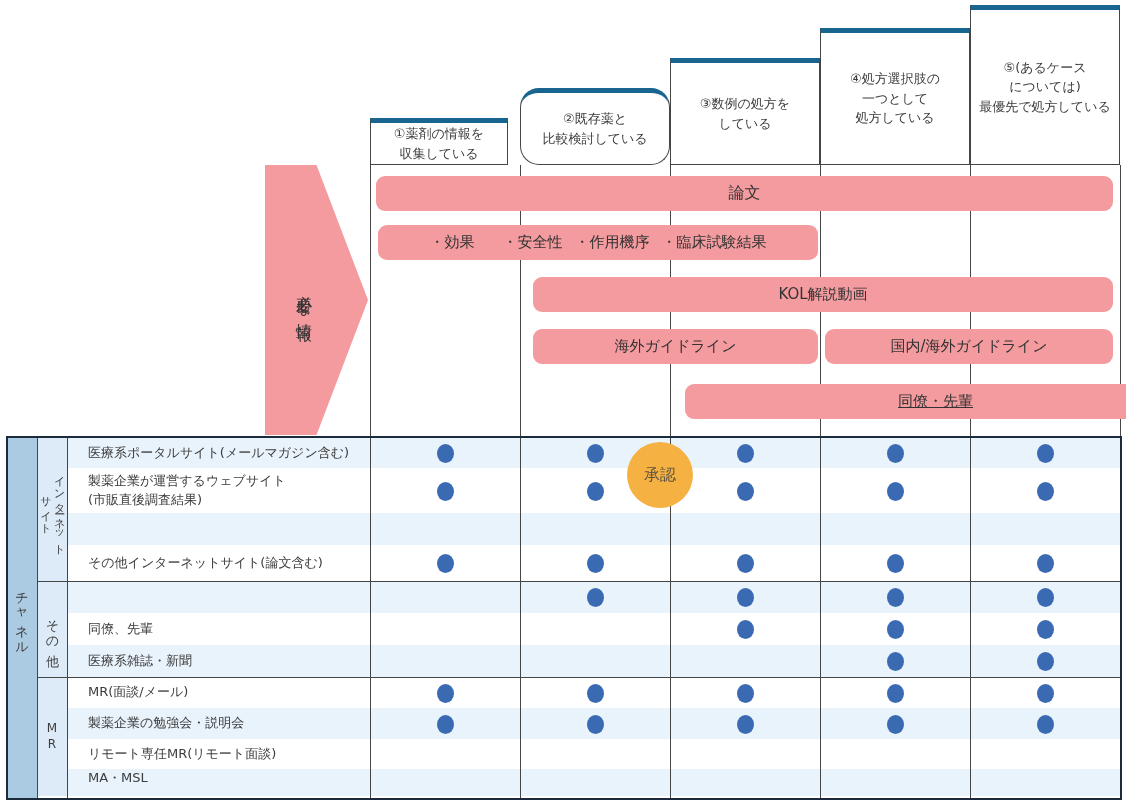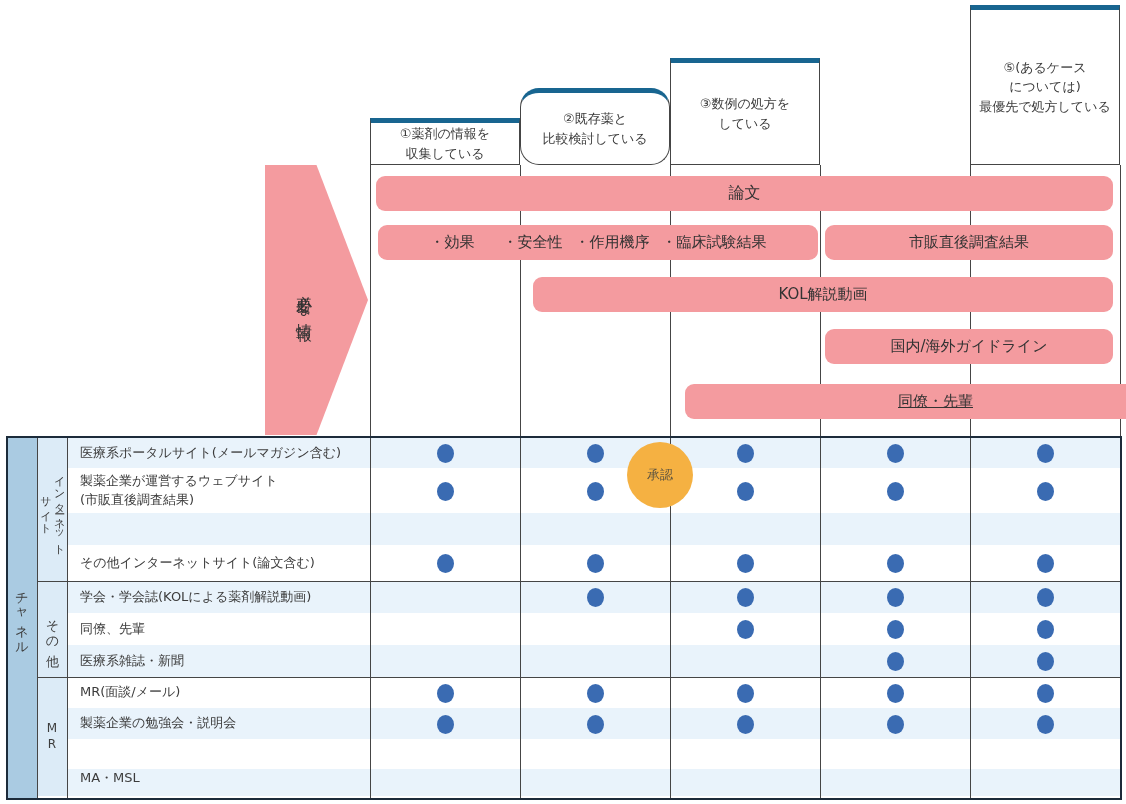--- a/index.html
+++ b/index.html
@@ -18,65 +18,68 @@
   .hline{height:1px;background:var(--line_dark);z-index:2;}
   .bar{background:var(--pink);border-radius:9px;display:flex;align-items:center;justify-content:center;
        font-size:15px;color:#333;z-index:3;}
   .bar.big{font-size:16px;}
   .bar .itm{margin:0 6px;}
   .bar .itm.first{margin-right:22px;}
   .arrow{background:var(--pink);clip-path:polygon(0 0,50% 0,100% 50%,50% 100%,0 100%);
          display:flex;align-items:center;justify-content:center;z-index:1;}
   .arrow span{writing-mode:vertical-rl;font-size:16px;letter-spacing:3px;color:#333;margin-right:26px;}
   .stripe{background:var(--stripe_bg);z-index:0;}
-  .rowlabel{display:flex;align-items:center;font-size:13px;line-height:1.4;white-space:pre-line;z-index:2;}
+  .rowlabel{display:flex;align-items:center;font-size:13px;line-height:1.4;white-space:pre-line;z-index:2;margin-left:8px;}
   .groupcell{background:var(--group_bg);display:flex;align-items:center;justify-content:center;z-index:1;}
   .channelcell{background:var(--channel_bg);display:flex;align-items:center;justify-content:center;z-index:1;}
   .vtext{writing-mode:vertical-rl;letter-spacing:2px;font-size:13px;}
   .vtext.small{font-size:11px;letter-spacing:1px;line-height:1.25;white-space:pre-line;text-align:center;}
   .vtext.upright{text-orientation:upright;font-size:12px;}
   .dot{border-radius:50%;background:var(--dot_blue);z-index:4;}
   .badge{border-radius:50%;background:var(--badge_orange);display:flex;align-items:center;justify-content:center;
-         font-size:13px;color:#5C5340;z-index:6;}
+         font-size:16px;color:#5C5340;z-index:6;}
   .outerborder{border:2px solid var(--outer_border);z-index:5;pointer-events:none;background:transparent;}
 </style>
 </head>
 <body>
 
 <div class="canvas">
   <div class="abs arrow" style="left:265px;top:165px;width:103px;height:270px;">
     <span>必要な情報</span>
   </div>
   <div class="abs badge" style="left:627px;top:442px;width:66px;height:66px;">
     <span>承認</span>
   </div>
-<div class="abs stage-box" style="left: 370px; top: 118px; width: 150px; height: 47px;">①薬剤の情報を
+<div class="abs stage-box" style="left: 370px; top: 118px; width: 138px; height: 47px;">①薬剤の情報を
 収集している</div>
     <div class="abs stage-box" style="left: 520px; top: 88px; width: 150px; height: 77px; border-radius: 19px;">②既存薬と
 比較検討している</div>
     <div class="abs stage-box" style="left: 670px; top: 58px; width: 150px; height: 107px;">③数例の処方を
 している</div>
+    <div class="abs stage-box" style="left: 820px; top: 28px; width: 150px; height: 137px;">④処方選択肢の
+一つとして
+処方している</div>
     <div class="abs stage-box" style="left: 970px; top: 5px; width: 150px; height: 160px;">⑤(あるケース
 については)
 最優先で処方している</div>
     <div class="abs vline" style="left: 370px; top: 165px; width: 1px; height: 273px;"></div>
     <div class="abs vline" style="left: 520px; top: 165px; width: 1px; height: 273px;"></div>
     <div class="abs vline" style="left: 670px; top: 165px; width: 1px; height: 273px;"></div>
     <div class="abs vline" style="left: 820px; top: 165px; width: 1px; height: 273px;"></div>
     <div class="abs vline" style="left: 970px; top: 165px; width: 1px; height: 273px;"></div>
     <div class="abs vline" style="left: 1120px; top: 165px; width: 1px; height: 273px;"></div>
     <div class="abs bar big" style="left: 376px; top: 176px; width: 737px; height: 35px;">論文</div>
     <div class="abs bar" style="left: 378px; top: 225px; width: 440px; height: 35px;">
       <span class="itm first">・効果</span>
       <span class="itm">・安全性</span>
       <span class="itm">・作用機序</span>
       <span class="itm">・臨床試験結果</span>
     </div>
-    <div class="abs bar" style="left: 825px; top: 225px; width: 288px; height: 35px;">市販直後調査結果</div>
     <div class="abs bar" style="left: 533px; top: 277px; width: 580px; height: 35px;">KOL解説動画</div>
+    <div class="abs bar" style="left: 533px; top: 329px; width: 285px; height: 35px;">海外ガイドライン</div>
     <div class="abs bar" style="left: 825px; top: 329px; width: 288px; height: 35px;">国内/海外ガイドライン</div>
     <div class="abs bar" style="left: 685px; top: 384px; width: 501px; height: 35px; text-decoration: underline;">同僚・先輩</div>
     <div class="abs stripe" style="left: 38px; top: 438px; width: 1082px; height: 30px;"></div>
     <div class="abs stripe" style="left: 38px; top: 513px; width: 1082px; height: 32px;"></div>
     <div class="abs stripe" style="left: 38px; top: 581px; width: 1082px; height: 32px;"></div>
     <div class="abs stripe" style="left: 38px; top: 645px; width: 1082px; height: 32px;"></div>
     <div class="abs stripe" style="left: 38px; top: 708px; width: 1082px; height: 31px;"></div>
     <div class="abs stripe" style="left: 38px; top: 769px; width: 1082px; height: 27px;"></div>
     <div class="abs channelcell" style="left: 6px; top: 436px; width: 31px; height: 362px;">
       <span class="vtext">チャネル</span>
@@ -100,21 +103,20 @@
     <div class="abs dot" style="left: 1037px; top: 482px; width: 17px; height: 19px;"></div>
     <div class="abs rowlabel" style="left: 80px; top: 545px; width: 284px; height: 36px;">その他インターネットサイト(論文含む)</div>
     <div class="abs dot" style="left: 437px; top: 554px; width: 17px; height: 19px;"></div>
     <div class="abs dot" style="left: 587px; top: 554px; width: 17px; height: 19px;"></div>
     <div class="abs dot" style="left: 737px; top: 554px; width: 17px; height: 19px;"></div>
     <div class="abs dot" style="left: 887px; top: 554px; width: 17px; height: 19px;"></div>
     <div class="abs dot" style="left: 1037px; top: 554px; width: 17px; height: 19px;"></div>
     <div class="abs groupcell" style="left: 37px; top: 581px; width: 30px; height: 96px;">
       <span class="vtext">その他</span>
     </div>
-    <div class="abs rowlabel" style="left: 80px; top: 581px; width: 284px; height: 32px;">学会・学会誌(KOLによる薬剤解説動画)</div>
     <div class="abs dot" style="left: 587px; top: 588px; width: 17px; height: 19px;"></div>
     <div class="abs dot" style="left: 737px; top: 588px; width: 17px; height: 19px;"></div>
     <div class="abs dot" style="left: 887px; top: 588px; width: 17px; height: 19px;"></div>
     <div class="abs dot" style="left: 1037px; top: 588px; width: 17px; height: 19px;"></div>
     <div class="abs rowlabel" style="left: 80px; top: 613px; width: 284px; height: 32px;">同僚、先輩</div>
     <div class="abs dot" style="left: 737px; top: 620px; width: 17px; height: 19px;"></div>
     <div class="abs dot" style="left: 887px; top: 620px; width: 17px; height: 19px;"></div>
     <div class="abs dot" style="left: 1037px; top: 620px; width: 17px; height: 19px;"></div>
     <div class="abs rowlabel" style="left: 80px; top: 645px; width: 284px; height: 32px;">医療系雑誌・新聞</div>
     <div class="abs dot" style="left: 887px; top: 652px; width: 17px; height: 19px;"></div>
@@ -127,20 +129,21 @@
     <div class="abs dot" style="left: 587px; top: 684px; width: 17px; height: 19px;"></div>
     <div class="abs dot" style="left: 737px; top: 684px; width: 17px; height: 19px;"></div>
     <div class="abs dot" style="left: 887px; top: 684px; width: 17px; height: 19px;"></div>
     <div class="abs dot" style="left: 1037px; top: 684px; width: 17px; height: 19px;"></div>
     <div class="abs rowlabel" style="left: 80px; top: 708px; width: 284px; height: 31px;">製薬企業の勉強会・説明会</div>
     <div class="abs dot" style="left: 437px; top: 715px; width: 17px; height: 19px;"></div>
     <div class="abs dot" style="left: 587px; top: 715px; width: 17px; height: 19px;"></div>
     <div class="abs dot" style="left: 737px; top: 715px; width: 17px; height: 19px;"></div>
     <div class="abs dot" style="left: 887px; top: 715px; width: 17px; height: 19px;"></div>
     <div class="abs dot" style="left: 1037px; top: 715px; width: 17px; height: 19px;"></div>
+    <div class="abs rowlabel" style="left: 80px; top: 739px; width: 284px; height: 30px;">リモート専任MR(リモート面談)</div>
     <div class="abs rowlabel" style="left: 80px; top: 769px; width: 284px; height: 18px; text-align: right;">MA・MSL</div>
     <div class="abs vline" style="left: 37px; top: 436px; width: 1px; height: 362px;"></div>
     <div class="abs vline" style="left: 67px; top: 436px; width: 1px; height: 362px;"></div>
     <div class="abs vline" style="left: 370px; top: 436px; width: 1px; height: 362px;"></div>
     <div class="abs vline" style="left: 520px; top: 436px; width: 1px; height: 362px;"></div>
     <div class="abs vline" style="left: 670px; top: 436px; width: 1px; height: 362px;"></div>
     <div class="abs vline" style="left: 820px; top: 436px; width: 1px; height: 362px;"></div>
     <div class="abs vline" style="left: 970px; top: 436px; width: 1px; height: 362px;"></div>
     <div class="abs hline" style="left: 37px; top: 581px; width: 1083px; height: 1px;"></div>
     <div class="abs hline" style="left: 37px; top: 677px; width: 1083px; height: 1px;"></div>

